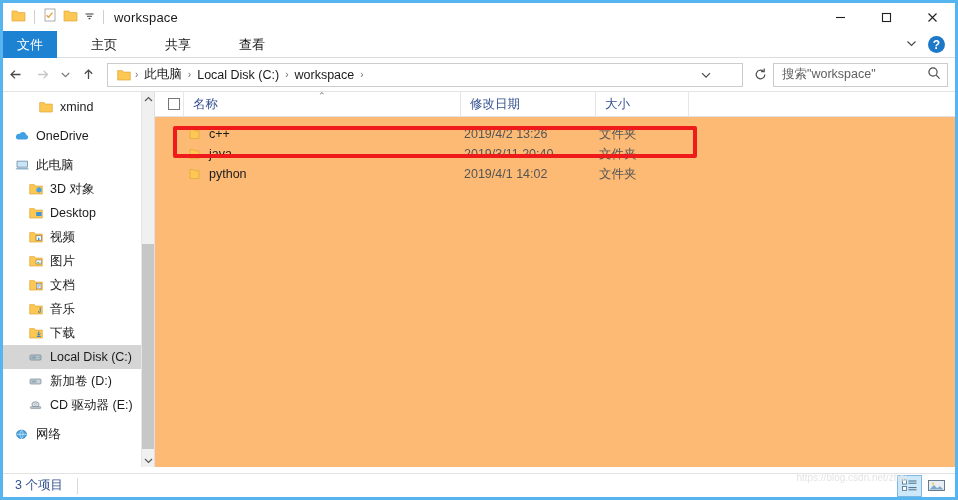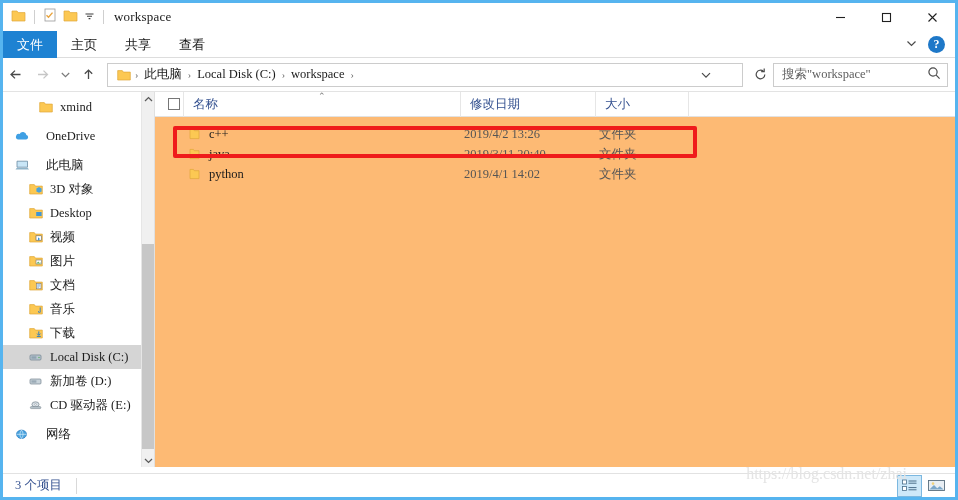--- a/index.html
+++ b/index.html
@@ -8,21 +8,20 @@
     width: 958px; height: 500px;
     background: #ffffff;
     font-family: "Liberation Sans", "DejaVu Sans", sans-serif;
     overflow: hidden;
   }
   .window {
     position: absolute; left: 0; top: 0;
     width: 958px; height: 500px;
     border: 3px solid #56b4ef;
     background: #ffffff;
-    font-family: Liberation Serif, serif;
   }
 
   
   .titlebar {
     position: absolute; left: 0; top: 0; right: 0; height: 28px;
     background: #ffffff;
     display: flex; align-items: center;
   }
   .qat { display: flex; align-items: center; padding-left: 8px; gap: 6px; height: 28px; }
   .qat .sep { width: 1px; height: 14px; background: #cfcfcf; margin: 0 2px; }
@@ -39,20 +38,21 @@
     font-size: 12px; color: #202020;
   }
   .wbtn svg { display: block; }
 
   
   .ribbon {
     position: absolute; left: 0; top: 28px; right: 0; height: 27px;
     background: #ffffff;
     display: flex; align-items: stretch;
     border-bottom: 1px solid #dddddd;
+    gap: 20px;
   }
   .tab {
     display: flex; align-items: center; justify-content: center;
     padding: 0 14px; font-size: 13px; color: #1a1a1a;
     height: 27px; min-width: 52px;
   }
   .tab.active { background: #1e82d2; color: #ffffff; }
   .ribbon-right {
     position: absolute; right: 4px; top: 0; height: 27px;
     display: flex; align-items: center; gap: 10px; padding-right: 6px;
@@ -108,21 +108,21 @@
     background: #ffffff; border-right: 1px solid #e0e0e0;
     overflow: hidden;
   }
   .nav-list { padding-top: 3px; }
   .nav-item {
     height: 24px; display: flex; align-items: center;
     font-size: 12.5px; color: #1b1b1b; white-space: nowrap;
   }
   .nav-item.selected { background: #d5d5d5; }
   .nav-item .ico { width: 18px; display: flex; align-items: center; justify-content: center; margin-right: 5px; flex: 0 0 18px; }
-  .nav-item.lvl0 { padding-left: 10px; gap: 10px; }
+  .nav-item.lvl0 { padding-left: 10px; }
   .nav-item.lvl1 { padding-left: 24px; }
   .nav-item.lvl2 { padding-left: 34px; }
 
   .nav-scroll {
     position: absolute; right: 0; top: 0; bottom: 0; width: 13px;
     background: #f0f0f0; border-left: 1px solid #e6e6e6;
   }
   .nav-scroll .arr {
     height: 14px; display: flex; align-items: center; justify-content: center;
     color: #5a5a5a; font-size: 8px;
@@ -187,21 +187,21 @@
     position: absolute; right: 6px; top: 0; bottom: 0;
     display: flex; align-items: center; gap: 2px;
   }
   .view-btn {
     width: 25px; height: 22px; display: flex; align-items: center; justify-content: center;
   }
   .view-btn.active { background: #cde8f9; border: 1px solid #7cb8e0; }
 
   .watermark {
     position: absolute; right: 48px; bottom: 14px;
-    font-size: 16px; color: #e4e4e4; white-space: nowrap;
+    font-size: 10px; color: #e4e4e4; white-space: nowrap;
     pointer-events: none;
   }
 </style>
 </head>
 <body>
 
 <div class="window">
 
   <div class="titlebar">
     <div class="qat">

